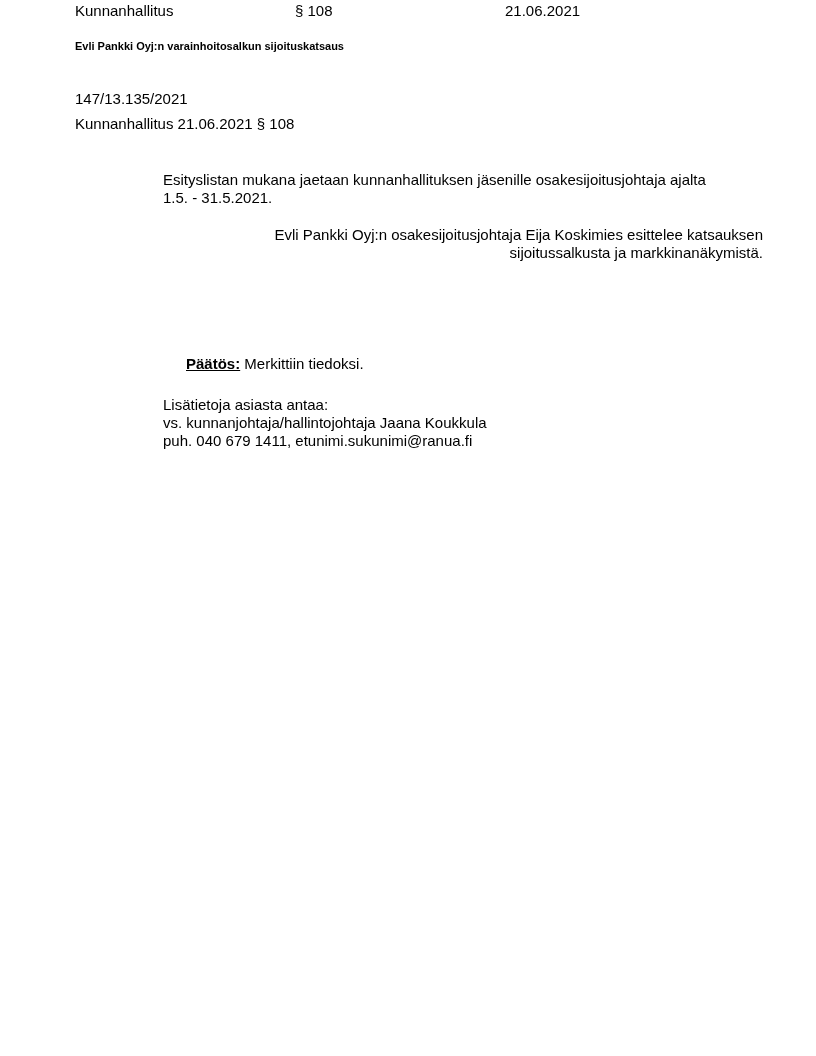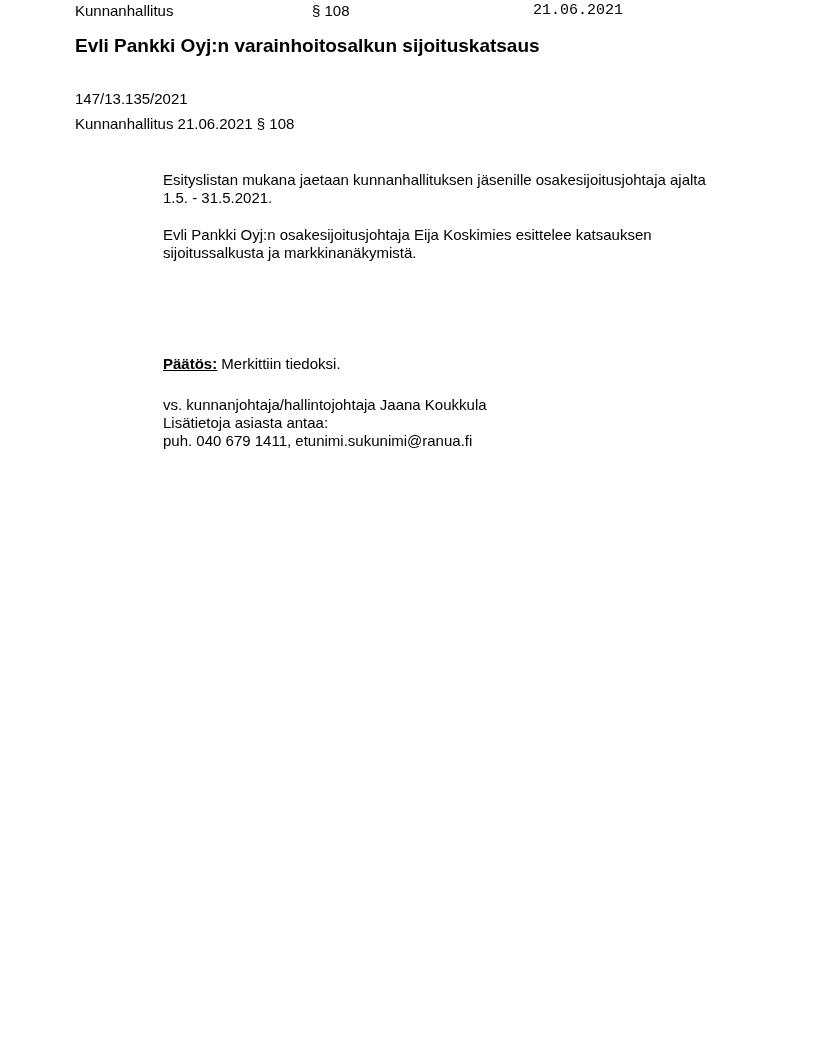--- a/index.html
+++ b/index.html
@@ -10,35 +10,35 @@
     height: 996px;
     background: #ffffff;
     color: #000000;
     font-family: "Liberation Sans", "DejaVu Sans", sans-serif;
     font-size: 15px;
     line-height: 18px;
     overflow: hidden;
   }
   .abs { position: absolute; white-space: nowrap; }
   .header-left   { left: 75px;  top: 2px; }
-  .header-center { left: 312px; top: 2px; }
-  .header-right  { left: 533px; top: 2px; font-family: Liberation Mono, monospace; }
+  .header-center { left: 295px; top: 2px; }
+  .header-right  { left: 505px; top: 2px; }
   .doc-title {
     left: 75px; top: 36px;
-    font-size: 19px;
+    font-size: 11px;
     font-weight: bold;
     line-height: 20px;
   }
   .record-number { left: 75px; top: 78px; margin-top: 12px; }
   .section-ref   { left: 75px; top: 115px; }
   .body-par { left: 163px; width: 600px; }
   .par-intro    { top: 171px; }
-  .par-present  { top: 226px; }
+  .par-present  { top: 226px; text-align: right; }
   .par-proposal { top: 281px; }
-  .par-decision { top: 355px; }
+  .par-decision { top: 355px; margin-left: 23px; }
   .par-contact  { top: 396px; }
   .line { white-space: nowrap; }
   .label-bu {
     font-weight: bold;
     text-decoration: underline;
   }
 </style>
 </head>
 <body>
 
@@ -65,18 +65,18 @@
   </div>
 
 
   <div class="abs body-par par-decision">
     <div class="line">
       <span class="label-bu">Päätös:</span><span> Merkittiin tiedoksi.</span>
     </div>
   </div>
 
   <div class="abs body-par par-contact">
+    <div class="line">Lisätietoja asiasta antaa:</div>
     <div class="line">vs. kunnanjohtaja/hallintojohtaja Jaana Koukkula</div>
-    <div class="line">Lisätietoja asiasta antaa:</div>
     <div class="line">puh. 040 679 1411, etunimi.sukunimi@ranua.fi</div>
   </div>
 
 </div>
 
 </body></html>

